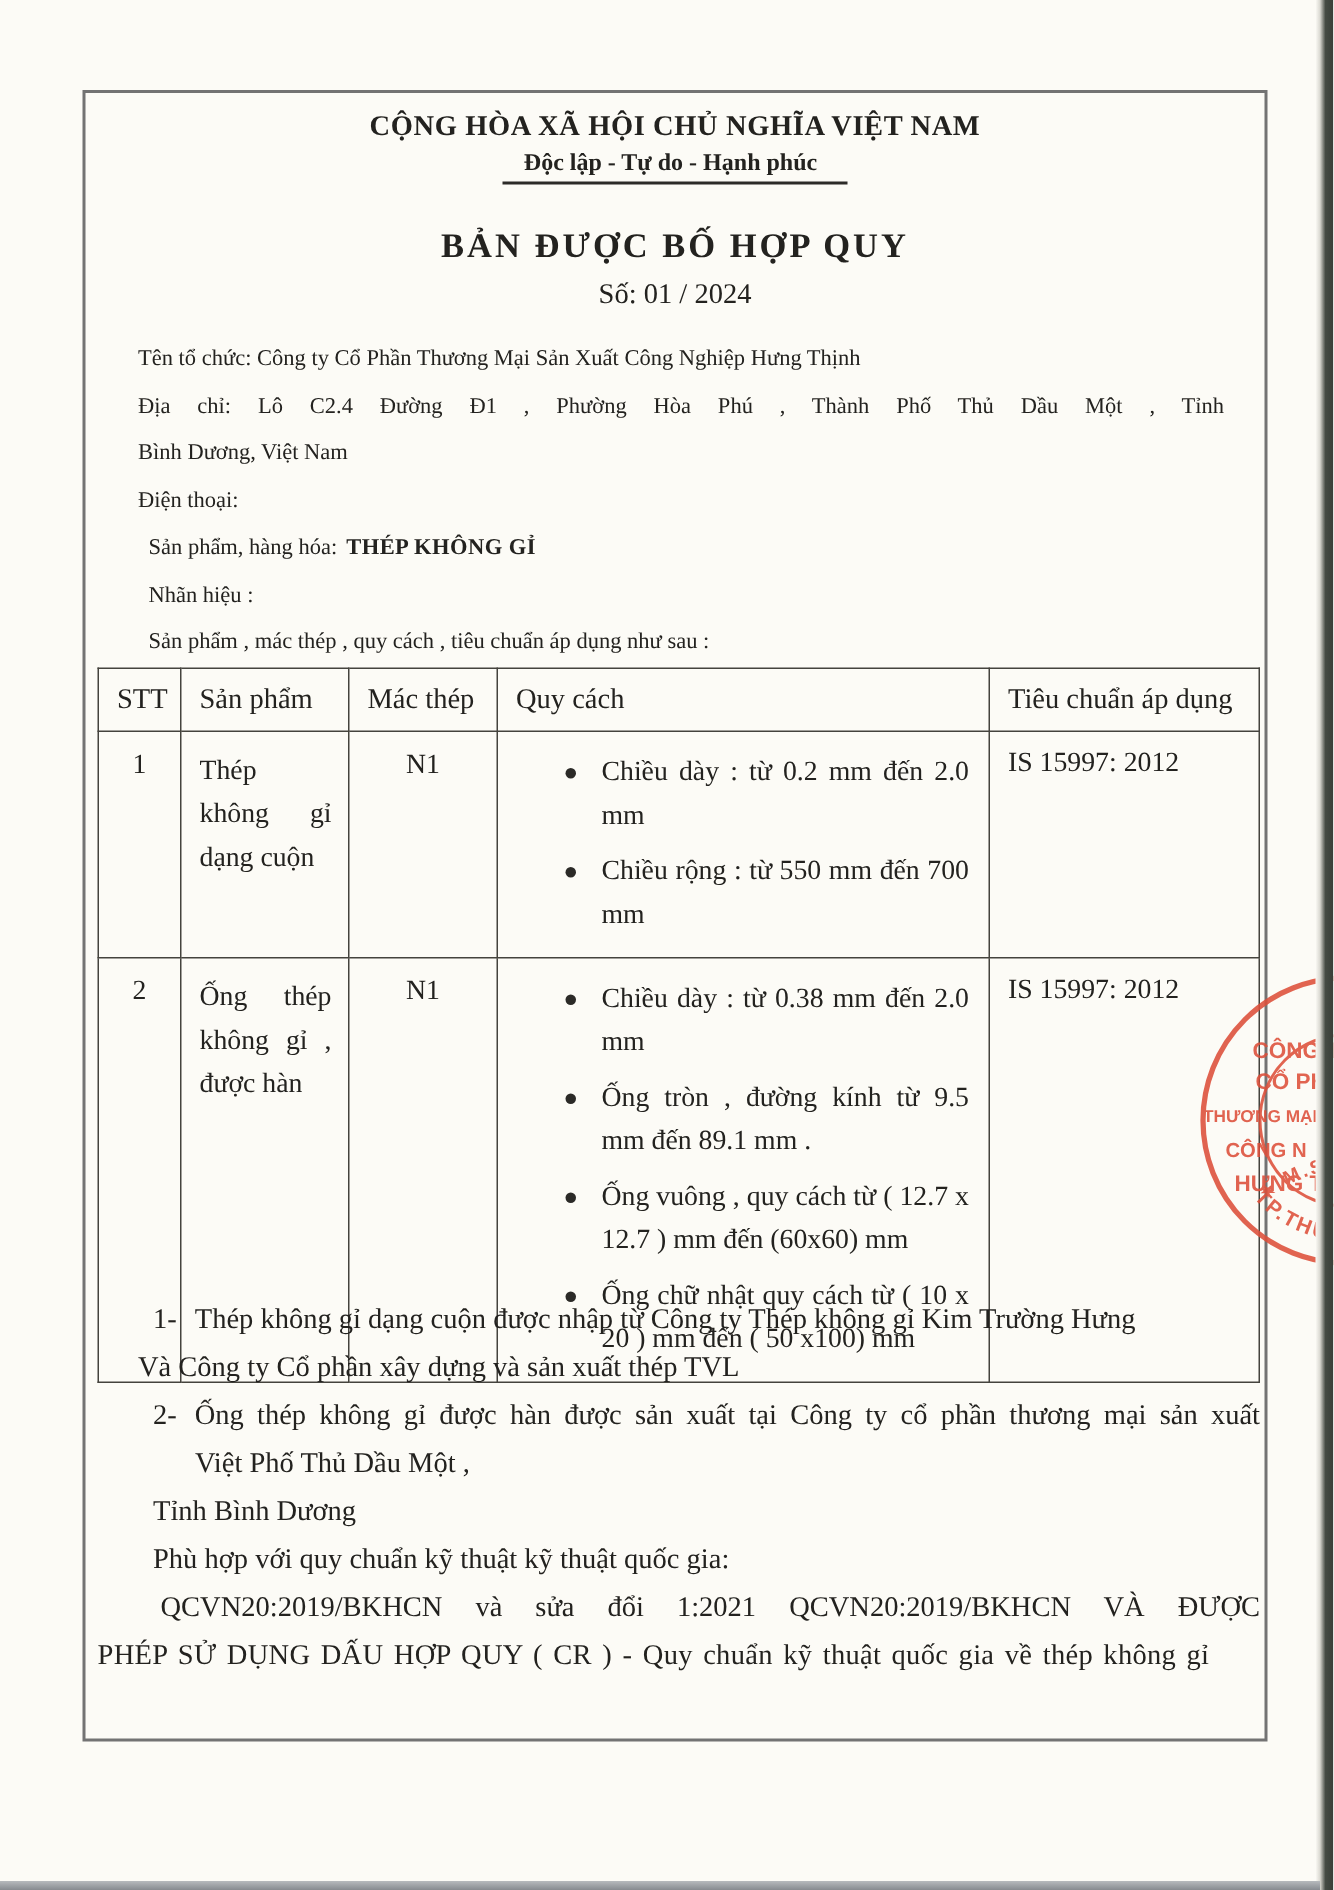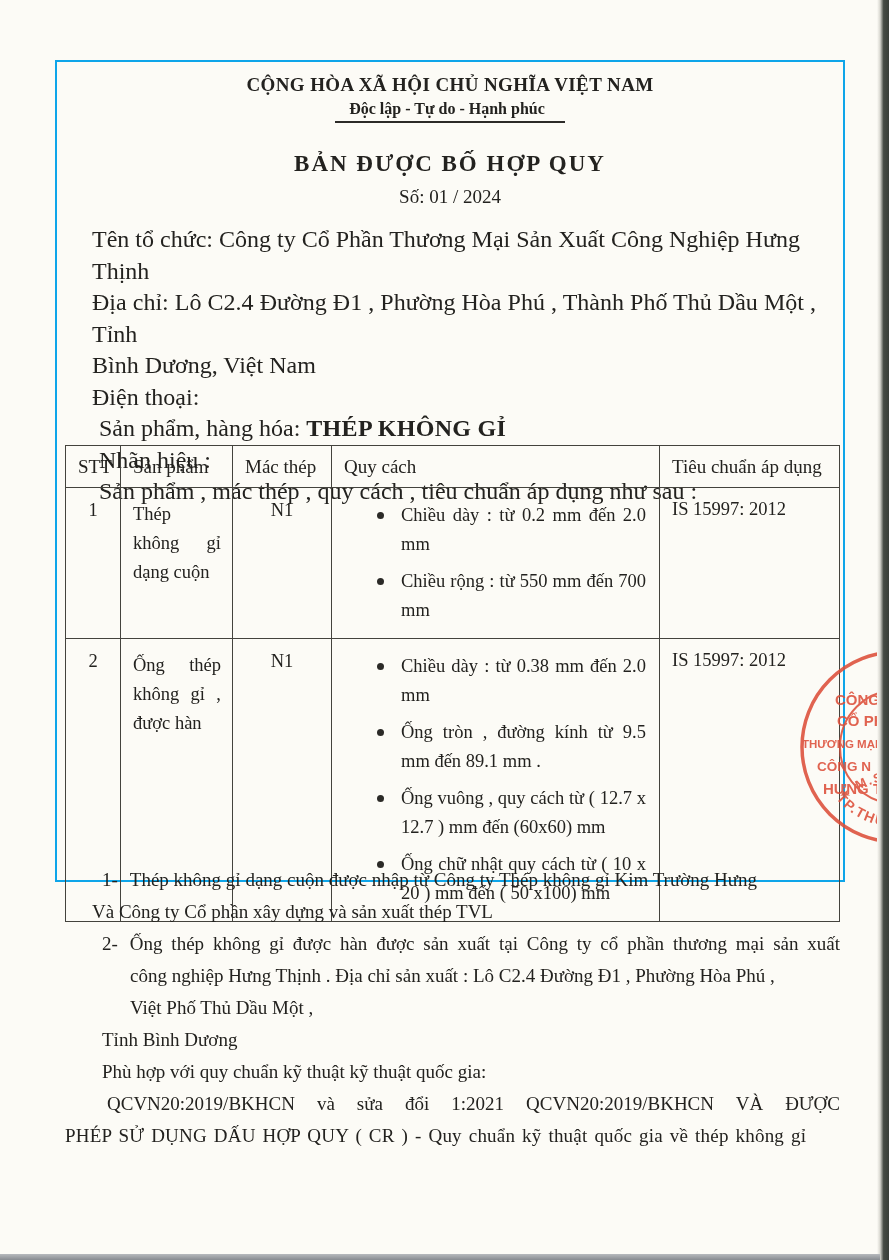--- a/index.html
+++ b/index.html
@@ -5,31 +5,31 @@
   html,body{margin:0;padding:0;}
   body{width:889px;height:1260px;overflow:hidden;}
   .page{position:relative;width:889px;height:1260px;background:#fcfbf6;overflow:hidden;
         font-family:"Liberation Serif","DejaVu Serif",serif;color:#23221f;}
   
   .scan-edge-right{position:absolute;top:0;right:0;width:12px;height:1260px;
         background:linear-gradient(to right,#fcfbf6 0%,#d9d8d1 25%,#454b44 55%,#383e38 100%);}
   .scan-edge-bottom{position:absolute;left:0;bottom:0;height:6px;width:880px;
         background:linear-gradient(to bottom,#b7babd,#878b90);}
   
-  .frame{position:absolute;left:55px;top:60px;width:790px;height:822px;
-        border:2px solid #0ea5e9;box-sizing:border-box;}
+  .frame{position:absolute;left:55px;top:60px;width:790px;height:1101px;
+        border:2px solid #737373;box-sizing:border-box;}
   
   .nat-line1{margin-top:12px;text-align:center;font-weight:bold;font-size:19px;letter-spacing:.4px;}
   .nat-line2{text-align:center;margin-top:4px;}
   .nat-line2 span{display:inline-block;font-weight:bold;font-size:16px;
         border-bottom:2.5px solid #2c2b28;padding:0 20px 3px 14px;}
   .doc-title{margin:28px 0 0 0;text-align:center;font-weight:bold;font-size:23px;letter-spacing:2px;}
   .doc-number{margin-top:9px;text-align:center;font-size:19px;}
   
-  .intro{position:absolute;left:35px;top:162px;width:724px;font-size:24px;line-height:31.5px;}
+  .intro{position:absolute;left:35px;top:162px;width:724px;font-size:15px;line-height:31.5px;}
   .intro p{margin:0;}
   .just-last{text-align:justify;text-align-last:justify;}
   .indent2{margin-left:7px !important;}
   .bold{font-weight:bold;margin-left:6px;letter-spacing:.3px;}
   
   table.spec{position:absolute;left:8px;top:383px;width:774px;border-collapse:collapse;
         font-size:18.5px;table-layout:fixed;}
   table.spec th,table.spec td{border:1.6px solid #44433d;box-sizing:border-box;
         font-weight:normal;vertical-align:top;overflow:hidden;}
   table.spec th{height:42px;vertical-align:middle;text-align:left;padding:0 0 0 12px;font-size:19px;}
@@ -122,21 +122,20 @@
         </td>
         <td class="c-std">IS 15997: 2012</td>
       </tr>
     </tbody>
       </table>
 
     <div class="notes">
       <div class="note-line pl45"><span class="marker">1-</span><span>Thép không gỉ dạng cuộn được nhập từ Công ty Thép không gỉ Kim Trường Hưng</span></div>
       <div class="note-line pl35">Và Công ty Cổ phần xây dựng và sản xuất thép TVL</div>
       <div class="note-line n2first just-last"><span class="marker">2-</span><span>Ống thép không gỉ được hàn được sản xuất tại Công ty cổ phần thương mại sản xuất</span></div>
-      <div class="note-line pl73">công nghiệp Hưng Thịnh . Địa chỉ sản xuất : Lô C2.4 Đường Đ1 , Phường Hòa Phú ,</div>
       <div class="note-line pl73">Việt Phố Thủ Dầu Một ,</div>
       <div class="note-line pl45">Tỉnh Bình Dương</div>
       <div class="note-line pl45">Phù hợp với quy chuẩn kỹ thuật kỹ thuật quốc gia:</div>
       <div class="note-line qcvn just-last">QCVN20:2019/BKHCN và sửa đổi 1:2021 QCVN20:2019/BKHCN VÀ ĐƯỢC</div>
       <div class="note-line phep">PHÉP SỬ DỤNG DẤU HỢP QUY ( CR ) -  Quy chuẩn kỹ thuật quốc gia về thép không gỉ</div>
     </div>
 
   </div>
 
   <svg class="stamp" viewBox="0 0 280 280">

